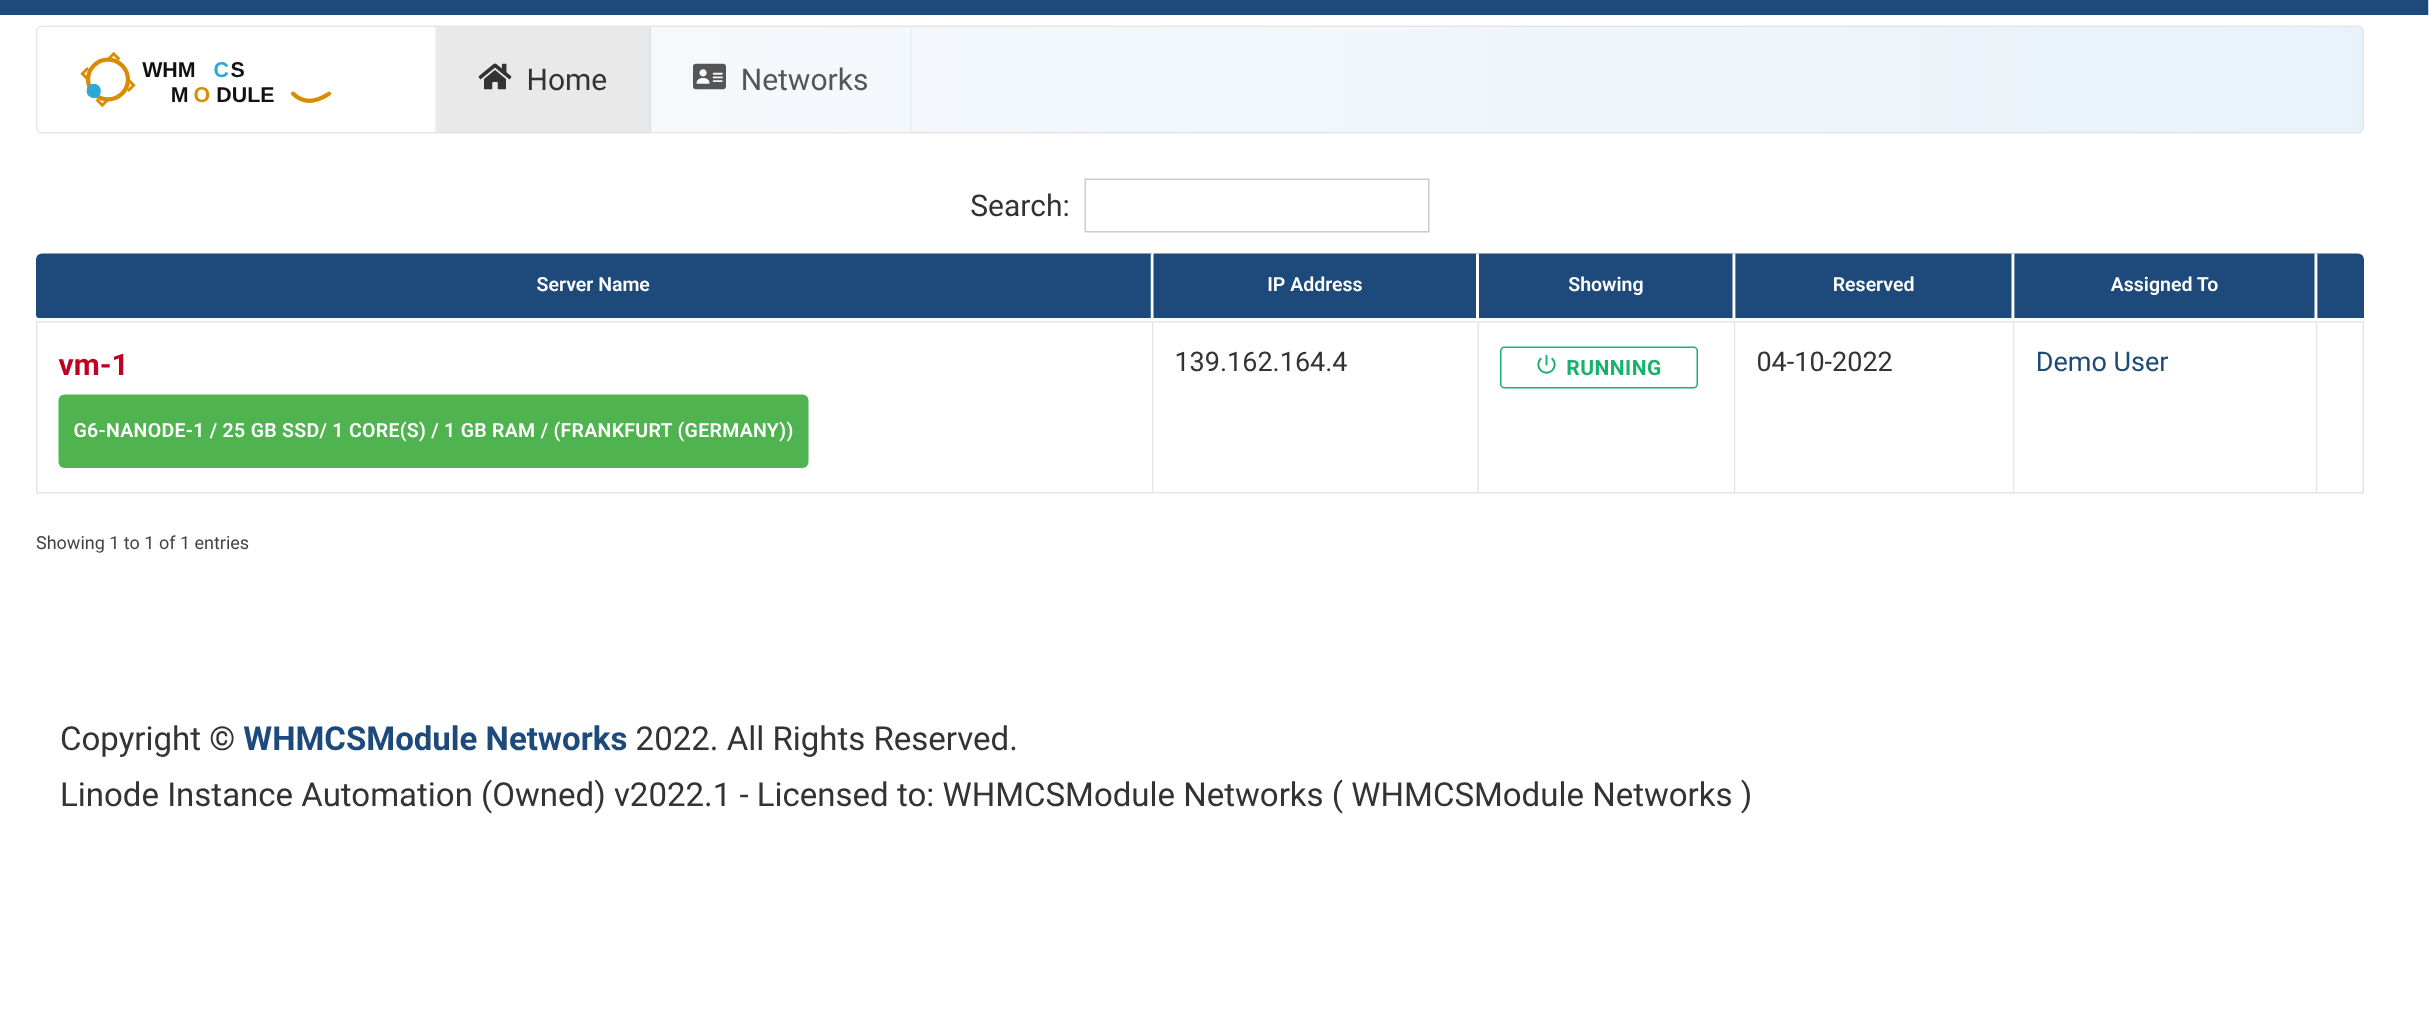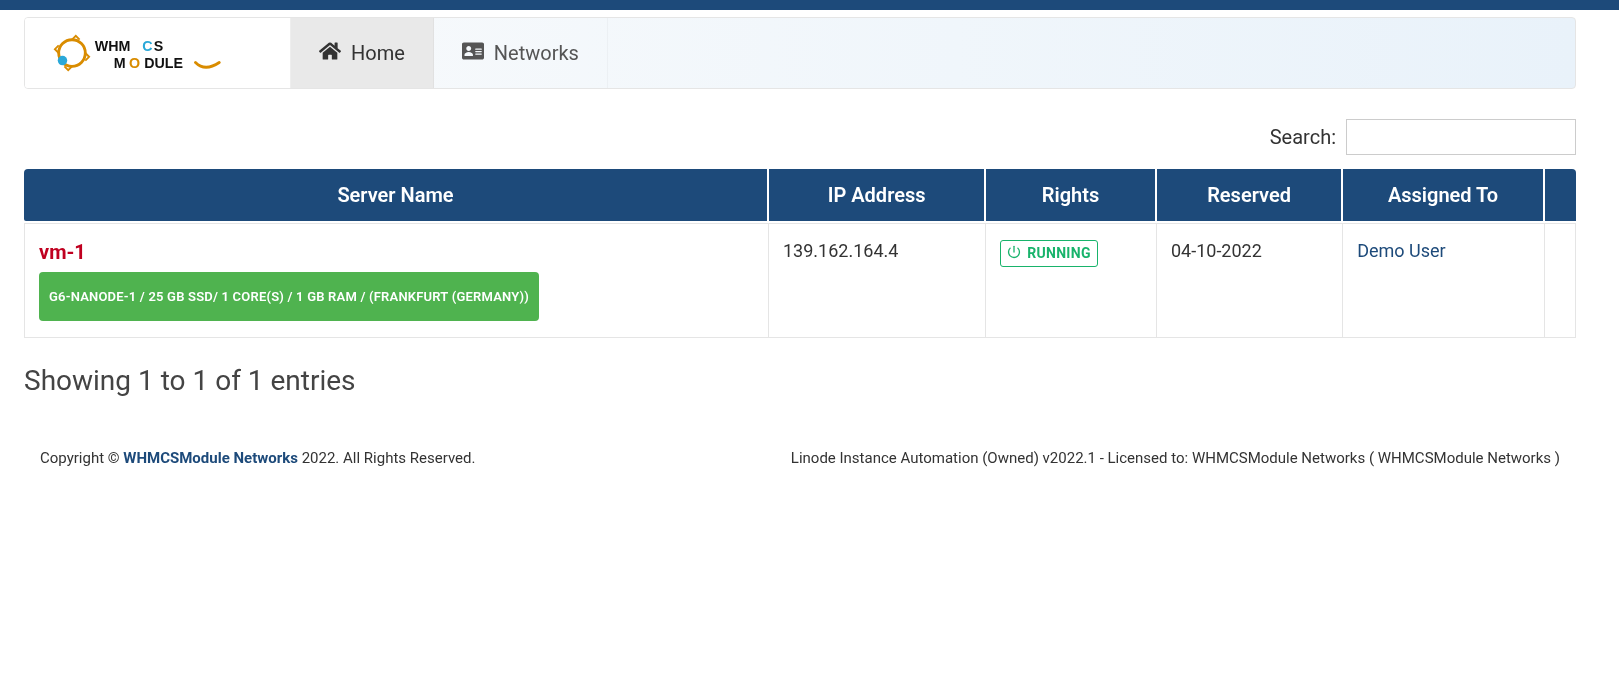--- a/index.html
+++ b/index.html
@@ -48,21 +48,21 @@
   }
   .nav-tab.active {
     background: #e9e9e9;
     color: #333;
   }
   .nav-tab svg { width: 22px; height: 22px; fill: #555; }
   .nav-tab.active svg { fill: #333; }
 
   .search-row {
     display: flex;
-    justify-content: flex-end;
+    justify-content: center;
     align-items: center;
     gap: 10px;
     margin: 30px 0 12px 0;
   }
   .search-row label { font-size: 20px; color: #333; }
   .search-row input {
     width: 230px;
     height: 36px;
     border: 1px solid #ccc;
     padding: 4px 8px;
@@ -71,21 +71,21 @@
 
   table.data {
     width: 100%;
     border-collapse: separate;
     border-spacing: 0 2px;
   }
   table.data thead th {
     background: #1d4a7a;
     color: #fff;
     font-weight: 600;
-    font-size: 20px;
+    font-size: 13px;
     padding: 14px 12px;
     text-align: center;
     border-right: 2px solid #fff;
   }
   table.data thead th:first-child { border-top-left-radius: 4px; border-bottom-left-radius: 2px; }
   table.data thead th:last-child { border-right: none; border-top-right-radius: 4px; }
   .th-action { width: 24px; padding: 14px 6px !important; }
 
   table.data tbody td {
     background: #fff;
@@ -111,48 +111,49 @@
     background: #4fb34f;
     color: #fff;
     font-size: 13px;
     font-weight: 600;
     padding: 17px 10px;
     border-radius: 4px;
     letter-spacing: .2px;
   }
   .status-badge {
     display: inline-flex;
-    align-items: flex-start;
+    align-items: flex-end;
     gap: 6px;
     border: 1px solid #18b36b;
     color: #18b36b;
     font-weight: 700;
     font-size: 14px;
-    padding: 4px 6px;
+    padding: 4px 23px;
     border-radius: 3px;
     letter-spacing: .3px;
   }
   .status-badge svg { width: 14px; height: 14px; }
   .assigned-link { color: #1d4a7a; cursor: pointer; }
 
   .table-info {
     margin-top: 24px;
-    font-size: 28px;
+    font-size: 12px;
     color: #444;
   }
 
   .footer {
     display: flex;
     justify-content: space-between;
     align-items: center;
-    margin-top: 52px;
+    margin-top: 112px;
     padding: 0 16px 24px 16px;
-    font-size: 15px;
+    font-size: 22px;
     color: #333;
     flex-wrap: wrap;
+    gap: 12px;
   }
   .footer .brand { font-weight: 700; color: #1d4a7a; }
 </style>
 </head>
 <body>
 
 <div class="topbar"></div>
 
 <div class="container">
 
@@ -196,21 +197,21 @@
   <div class="search-row">
     <label>Search:</label>
     <input type="text" value="" style="">
   </div>
 
   <table class="data">
     <thead>
       <tr>
         <th style="width:48%">Server Name</th>
         <th style="width:14%">IP Address</th>
-        <th style="width:11%">Rights</th>
+        <th style="width:11%">Showing</th>
         <th style="width:12%">Reserved</th>
         <th style="width:13%">Assigned To</th>
         <th class="th-action"></th>
       </tr>
     </thead>
     <tbody>
       <tr>
         <td>
           <span class="server-name">vm-1</span><br>
           <span class="spec-badge">G6-NANODE-1 / 25 GB SSD/ 1 CORE(S) / 1 GB RAM / (FRANKFURT (GERMANY))</span>

